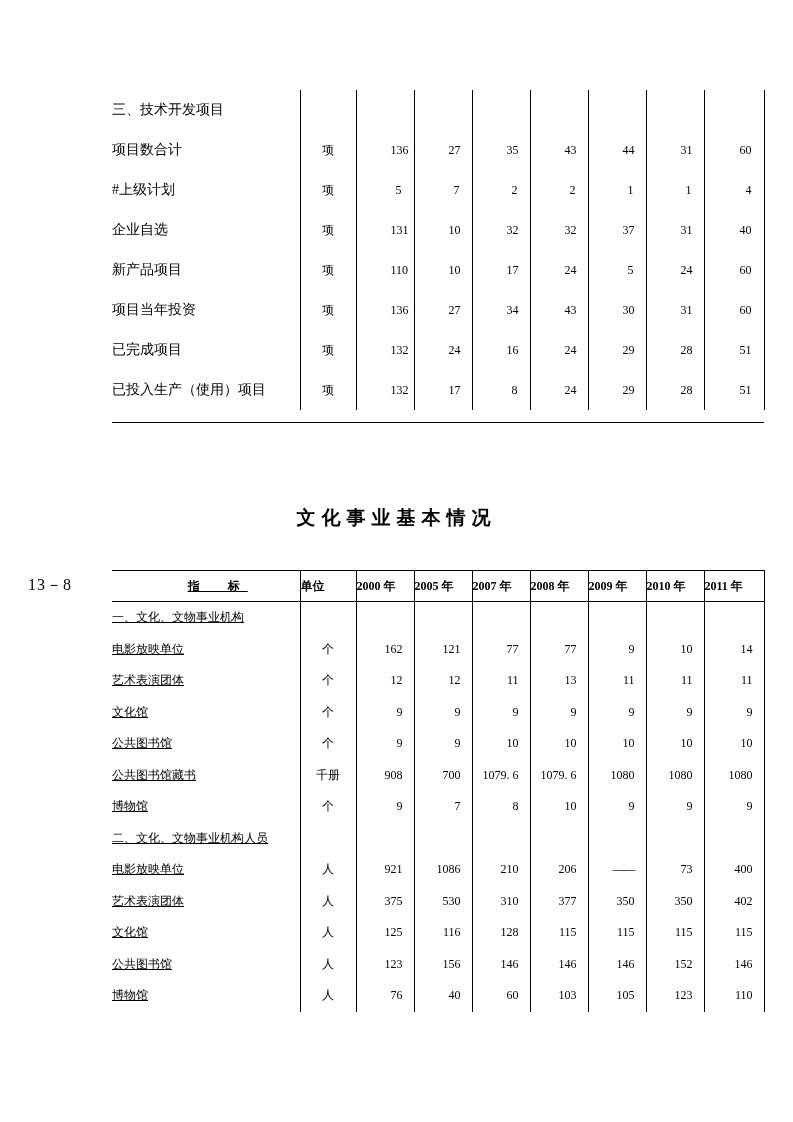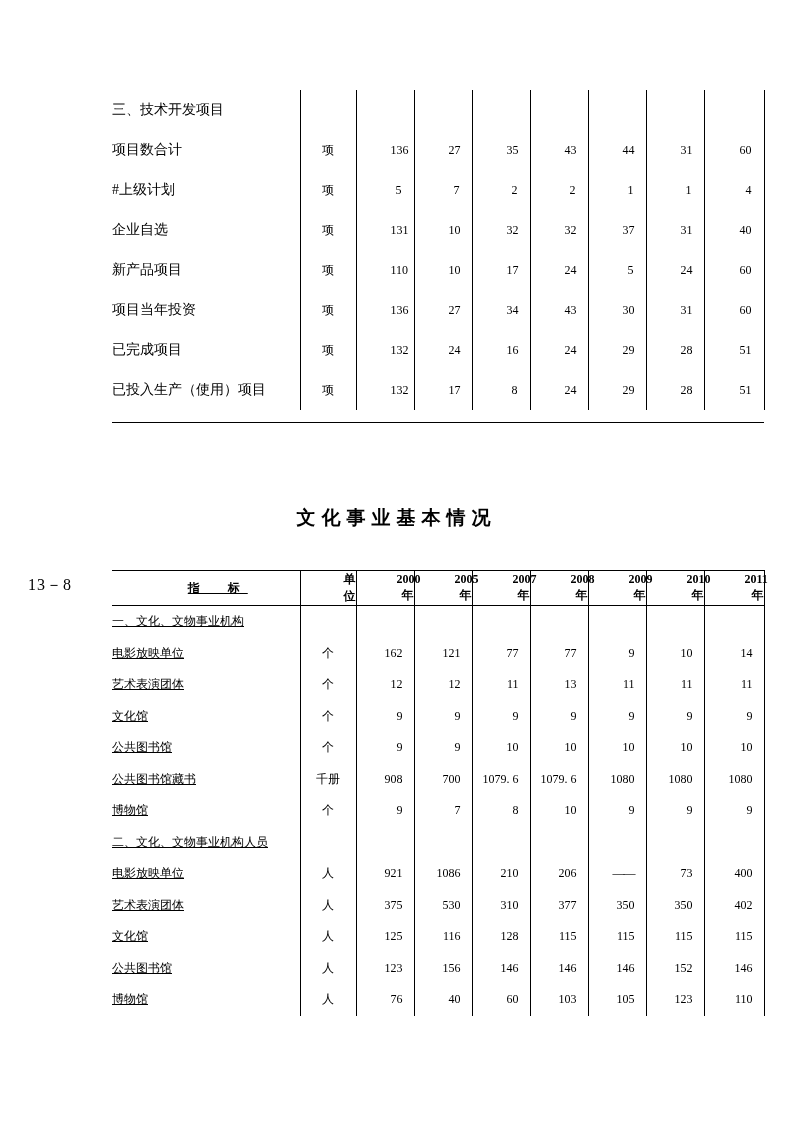--- a/index.html
+++ b/index.html
@@ -113,23 +113,22 @@
   table.tbl2 td {
     padding: 0;
     height: 31.5px;
     vertical-align: middle;
     font-size: 12px;
     border-left: 1px solid #000;
     border-right: 1px solid #000;
   }
   table.tbl2 tr.hdr td {
     font-weight: bold;
-    text-align: right;
+    text-align: left;
     height: 30px;
-    padding-left: 40px;
   }
   table.tbl2 tr.hdr {
     border-top: 1px solid #000;
     border-bottom: 1px solid #000;
   }
   .tbl2 .lbl {
     text-align: left;
     white-space: nowrap;
     border-left: 0 !important;
     text-decoration: underline;

